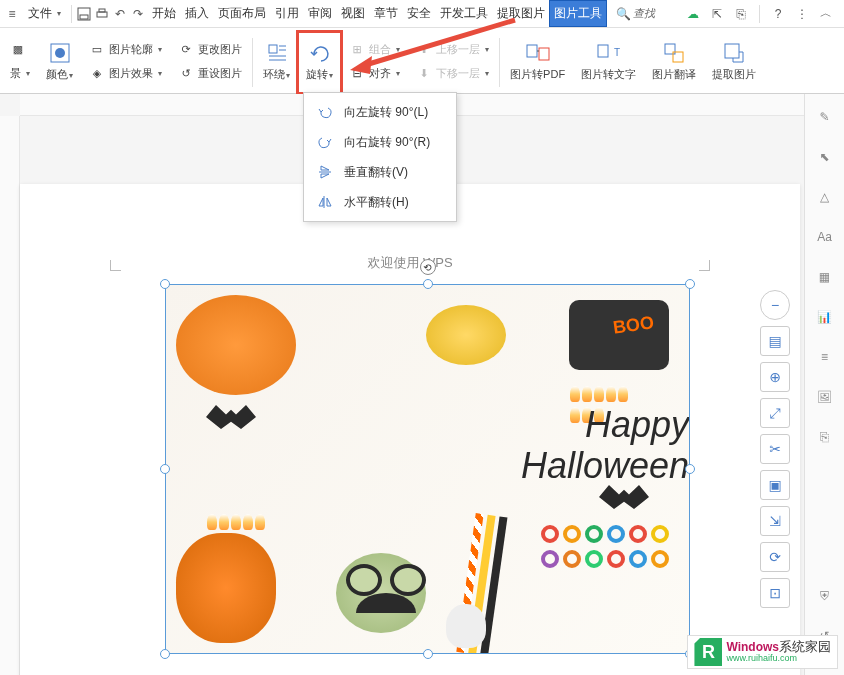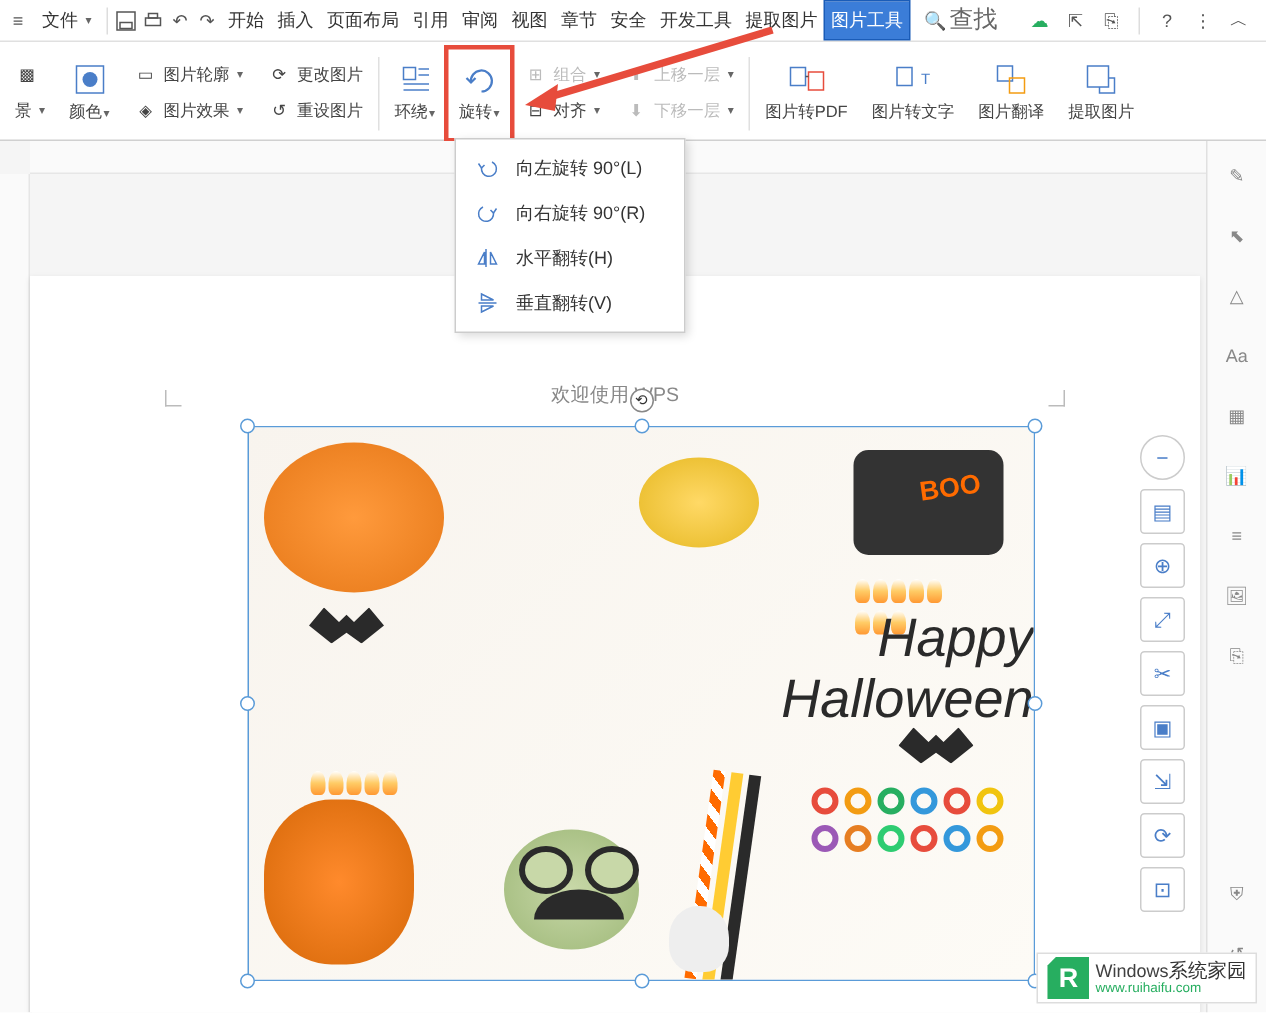--- a/index.html
+++ b/index.html
@@ -87,21 +87,21 @@
     
     
     .sidebar { position: absolute; right: 0; top: 94px; width: 40px; bottom: 0; background: #fafafa; border-left: 1px solid #e0e0e0; display: flex; flex-direction: column; align-items: center; padding-top: 12px; gap: 18px; }
     .sb-btn { width: 22px; height: 22px; display: flex; align-items: center; justify-content: center; color: #888; cursor: pointer; }
     
     
     .watermark { position: absolute; bottom: 6px; right: 6px; z-index: 200; display: flex; align-items: center; background: #fff; border: 1px solid #ddd; padding: 2px 6px; font-size: 12px; }
     .wm-logo { width: 28px; height: 28px; background: #27ae60; color: #fff; font-weight: bold; font-size: 18px; display: flex; align-items: center; justify-content: center; margin-right: 4px; clip-path: polygon(20% 0, 100% 0, 100% 100%, 0 100%, 0 20%); }
     .wm-text { display: flex; flex-direction: column; line-height: 1.1; }
     .wm-cn { font-size: 13px; color: #333; } .wm-url { font-size: 9px; color: #27ae60; }
-    .wm-win { color: #404040; font-weight: normal; text-align: center; }
+    .wm-win { color: #be185d; font-weight: bold; text-align: center; }
   </style>
 </head>
 <body>
 
 <div class="menubar">
   <span class="menu-icon">≡</span>
   <div class="menu-file">
     <span>文件</span>
     <span class="dd-arrow">▾</span>
   </div>
@@ -128,21 +128,21 @@
     <span class="menu-tab">审阅</span>
     <span class="menu-tab">视图</span>
     <span class="menu-tab">章节</span>
     <span class="menu-tab">安全</span>
     <span class="menu-tab">开发工具</span>
     <span class="menu-tab">提取图片</span>
     <span class="menu-tab active">图片工具</span>
   </div>
   <div class="search-area" style="margin-left:8px;">
     <span>🔍</span>
-    <span style="font-size:16px;color:#666;">查找</span>
+    <span style="font-size:11px;color:#666;font-style:italic;">查找</span>
   </div>
   <div class="menu-right">
     <span class="menu-icon" style="color:#27ae60;">☁</span>
     <span class="menu-icon">⇱</span>
     <span class="menu-icon">⎘</span>
     <div class="menu-sep"></div>
     <span class="menu-icon">?</span>
     <span class="menu-icon">⋮</span>
     <span class="menu-icon">︿</span>
   </div>
@@ -314,32 +314,32 @@
         <svg width="16" height="16" viewBox="0 0 16 16">
           <path d="M 5 4 A 5 5 0 1 0 12 8" fill="none" stroke="#4a7ec8"></path>
           <path d="M 10 6 L 12 8 L 14 5" fill="none" stroke="#4a7ec8"></path>
         </svg>
       </span>
     <span>向右旋转 90°(R)</span>
   </div>
   <div class="dd-item">
     <span class="dd-icon">
         <svg width="16" height="16" viewBox="0 0 16 16">
+          <path d="M 2 8 L 14 8 M 4 2 L 12 6 L 4 6 Z M 4 14 L 12 10 L 4 10 Z" fill="none" stroke="#4a7ec8"></path>
+        </svg>
+      </span>
+    <span>垂直翻转(V)</span>
+  </div>
+  <div class="dd-item">
+    <span class="dd-icon">
+        <svg width="16" height="16" viewBox="0 0 16 16">
           <path d="M 7 2 L 7 14 M 2 12 L 6 4 L 6 12 Z M 14 12 L 10 4 L 10 12 Z" fill="none" stroke="#4a7ec8"></path>
         </svg>
       </span>
     <span>水平翻转(H)</span>
-  </div>
-  <div class="dd-item">
-    <span class="dd-icon">
-        <svg width="16" height="16" viewBox="0 0 16 16">
-          <path d="M 2 8 L 14 8 M 4 2 L 12 6 L 4 6 Z M 4 14 L 12 10 L 4 10 Z" fill="none" stroke="#4a7ec8"></path>
-        </svg>
-      </span>
-    <span>垂直翻转(V)</span>
   </div>
 </div>
 
 <svg class="red-arrow" viewBox="0 0 170 60">
   <path d="M 165 2 L 12 48" stroke="#e74c3c" stroke-width="5" fill="none"></path>
   <path d="M 0 52 L 22 38 L 20 56 Z" fill="#e74c3c"></path>
 </svg>
 
 <div class="doc-area">
   <div class="ruler-h"></div>

